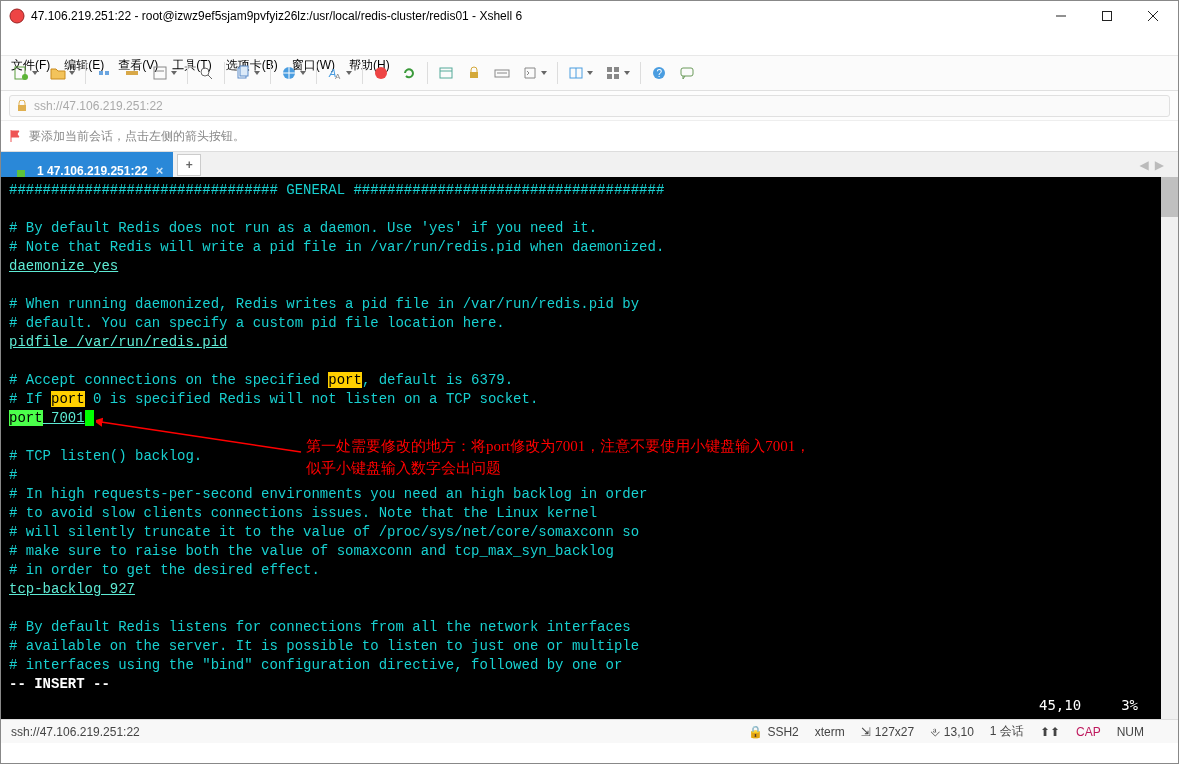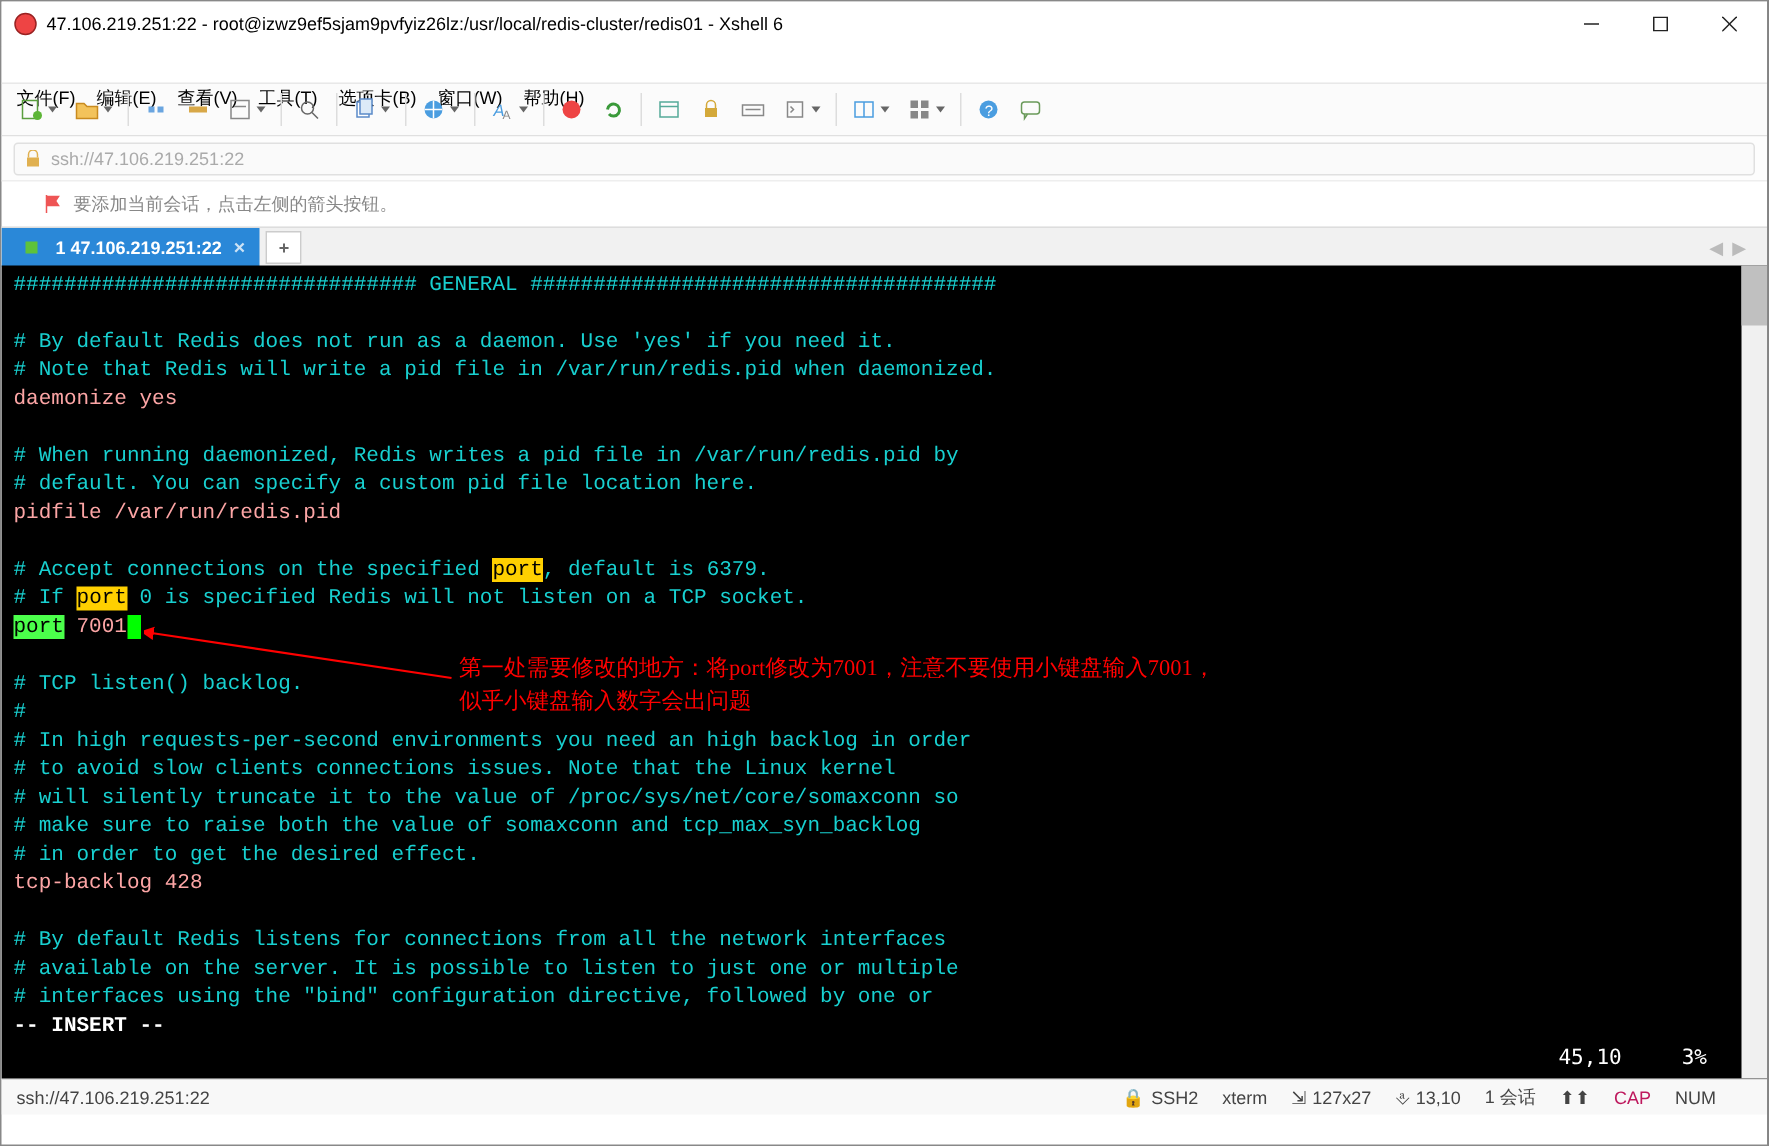--- a/index.html
+++ b/index.html
@@ -11,32 +11,32 @@
 .winbtn { width: 46px; height: 30px; display: flex; align-items: center; justify-content: center; color: #222; }
 .winbtn svg { width: 10px; height: 10px; }
 .menubar { height: 24px; display: flex; align-items: center; padding: 0 10px; gap: 14px; background: #fff; }
 .menubar span { font-size: 12px; color: #000; margin-top: 44px; }
 .toolbar { height: 36px; background: #fbfbfb; border-top: 1px solid #e8e8e8; border-bottom: 1px solid #e0e0e0; display: flex; align-items: center; padding: 0 8px; gap: 4px; }
 .tbtn { display: inline-flex; align-items: center; height: 26px; padding: 0 4px; }
 .tbtn .dd { width: 0; height: 0; border-left: 3px solid transparent; border-right: 3px solid transparent; border-top: 4px solid #666; margin-left: 3px; }
 .tsep { width: 1px; height: 22px; background: #ddd; margin: 0 2px; }
 .addrbar { height: 30px; background: #fdfdfd; border-bottom: 1px solid #eee; display: flex; align-items: center; padding: 4px 8px; }
 .addrinput { flex: 1; height: 22px; border: 1px solid #e0e0e0; border-radius: 3px; background: #fafafa; display: flex; align-items: center; padding: 0 6px; color: #aaa; gap: 6px; }
-.infobar { height: 30px; display: flex; align-items: center; padding: 0 8px; gap: 6px; color: #888; font-size: 12px; margin-left: 20px; }
+.infobar { height: 30px; display: flex; align-items: center; padding: 0 8px; gap: 6px; color: #888; font-size: 12px; }
 .tabbar { height: 26px; background: #f1f1f1; border-top: 1px solid #ddd; display: flex; align-items: center; }
 .dot { width: 8px; height: 8px; background: #5ec23b; border-radius: 0; margin: 0 4px 0 6px; }
-.tab { background: #2a88d8; color: #fff; height: 26px; display: flex; align-items: center; padding: 0 10px; font-size: 12px; font-weight: bold; gap: 8px; }
+.tab { background: #2a88d8; color: #fff; height: 26px; display: flex; align-items: flex-end; padding: 0 10px; font-size: 12px; font-weight: bold; gap: 8px; }
 .tab .x { color: #cde3f5; font-size: 13px; }
 .addtab { width: 24px; height: 22px; border: 1px solid #ccc; background: #fff; display: flex; align-items: center; justify-content: center; margin-left: 4px; color: #666; font-weight: bold; }
 .navarrows { margin-left: auto; padding-right: 8px; color: #bbb; display: flex; gap: 6px; align-items: center; }
 .terminal { background: #000; color: #fff; font-family: Consolas, "Courier New", monospace; font-size: 14px; line-height: 19px; padding: 4px 8px; height: 542px; position: relative; overflow: hidden; }
 .terminal .scroll { position: absolute; right: 0; top: 0; width: 17px; height: 100%; background: #f0f0f0; }
 .terminal .thumb { position: absolute; right: 0; top: 0; width: 17px; height: 40px; background: #c0c0c0; }
 .c-cyan { color: #18d0d0; }
-.c-white { color: #fca5a5; }
+.c-white { color: #5eead4; text-decoration: underline; }
 .hl-port { background: #ffd000; color: #000; }
 .hl-hi { background: #4bff4b; color: #000; }
 .cursor { background: #00ff00; display: inline-block; width: 9px; height: 16px; vertical-align: text-bottom; }
 .annotation { position: absolute; color: #ff0000; font-family: "SimSun", serif; font-size: 15px; line-height: 22px; }
 .status-term { position: absolute; bottom: 4px; right: 40px; color: #fff; font-family: Consolas, monospace; font-size: 14px; display: flex; gap: 40px; }
 .insert-line { color: #fff; font-weight: bold; }
 .statusbar { height: 24px; background: #f8f8f8; border-top: 1px solid #ddd; display: flex; align-items: center; padding: 0 10px; font-size: 12px; color: #444; gap: 16px; }
 .statusbar .left { flex: 1; }
 .statusbar .item { display: flex; align-items: center; gap: 4px; }
 .lockicon { color: #e09020; }
@@ -258,21 +258,21 @@
 <div><span class="c-cyan"># If </span><span class="hl-port">port</span><span class="c-cyan"> 0 is specified Redis will not listen on a TCP socket.</span></div>
 <div><span class="hl-hi">port</span><span class="c-white"> 7001</span><span class="cursor"></span></div>
 <div>&nbsp;</div>
 <div class="c-cyan"># TCP listen() backlog.</div>
 <div class="c-cyan">#</div>
 <div class="c-cyan"># In high requests-per-second environments you need an high backlog in order</div>
 <div class="c-cyan"># to avoid slow clients connections issues. Note that the Linux kernel</div>
 <div class="c-cyan"># will silently truncate it to the value of /proc/sys/net/core/somaxconn so</div>
 <div class="c-cyan"># make sure to raise both the value of somaxconn and tcp_max_syn_backlog</div>
 <div class="c-cyan"># in order to get the desired effect.</div>
-<div class="c-white">tcp-backlog 428</div>
+<div class="c-white">tcp-backlog 927</div>
 <div>&nbsp;</div>
 <div class="c-cyan"># By default Redis listens for connections from all the network interfaces</div>
 <div class="c-cyan"># available on the server. It is possible to listen to just one or multiple</div>
 <div class="c-cyan"># interfaces using the "bind" configuration directive, followed by one or</div>
 <div class="insert-line">-- INSERT --</div>
 
 <svg style="position:absolute;left:95px;top:240px;" width="210" height="40">
   <defs>
         <marker id="ah" markerWidth="8" markerHeight="8" refX="1" refY="3" orient="auto">
           <path d="M0,0 L6,3 L0,6 z" fill="#ff0000"></path>

